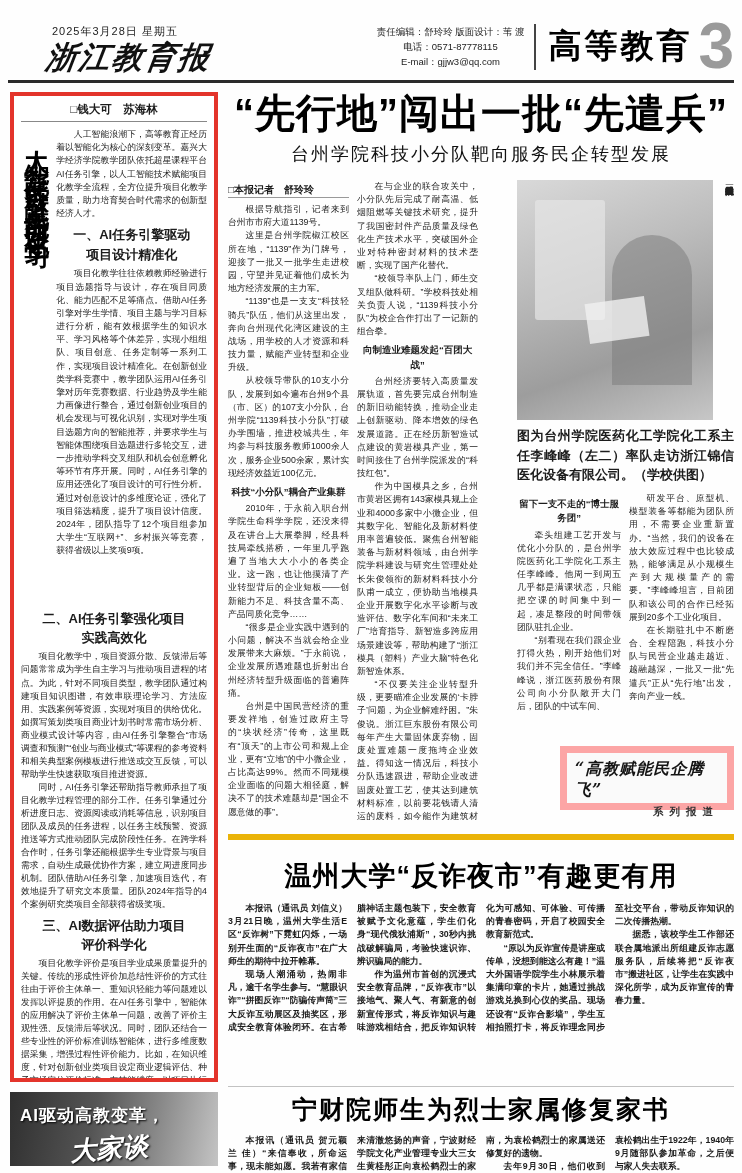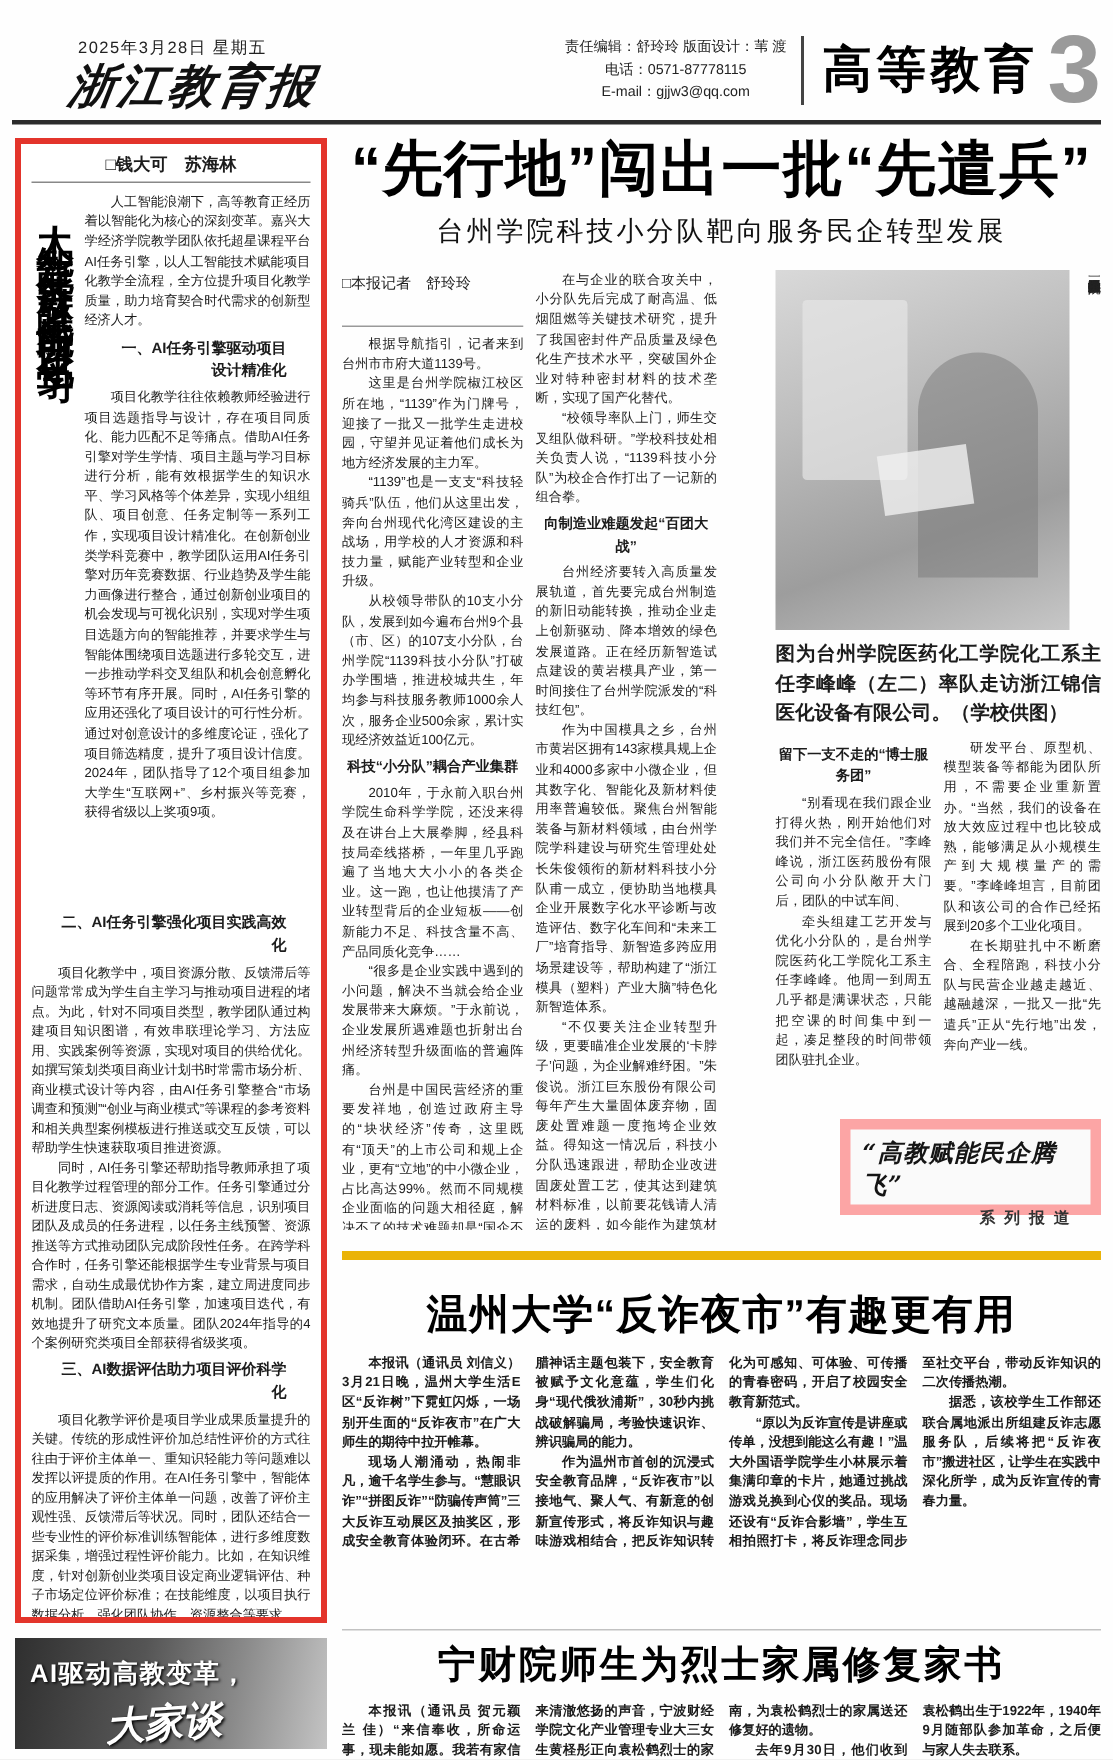--- a/index.html
+++ b/index.html
@@ -20,37 +20,37 @@
            box-sizing:border-box;padding:6px 7px;overflow:hidden;background:#fff;}
   .lb-byline{text-align:center;font-weight:bold;font-size:11.5px;border-bottom:1px solid #888;
              padding-bottom:4px;margin-bottom:6px;}
   .lb-flex{display:flex;}
   .v-title{writing-mode:vertical-rl;text-orientation:upright;font-family:"DejaVu Serif",serif;
            font-weight:bold;font-size:25px;line-height:1.25;letter-spacing:7px;height:470px;
            margin:2px 4px 0 0;color:#000;flex:0 0 auto;}
   .lb-narrow{flex:1;font-size:8.8px;line-height:1.5;text-align:justify;overflow:hidden;}
   .lb-full{font-size:8.8px;line-height:1.48;text-align:justify;margin-top:4px;overflow:hidden;}
   .leftbox p{margin:0;text-indent:2em;}
-  .leftbox h4{margin:5px 16px 3px;font-size:10px;text-align:right;text-indent:0;}
+  .leftbox h4{margin:5px 16px 3px;font-size:13px;text-align:center;text-indent:0;}
   
   .ad{position:absolute;left:10px;top:1092px;width:208px;height:74px;
       background:linear-gradient(100deg,#2f2f2f 0%,#555 40%,#8a8a8a 70%,#c4c4c4 100%);
       overflow:hidden;}
   .ad-l1{margin:12px 0 0 10px;color:#fff;font-weight:900;font-size:17px;letter-spacing:1px;
          text-shadow:1px 1px 2px #000;}
   .ad-l2{margin:2px 0 0 60px;color:#fff;font-size:26px;font-weight:bold;font-style:italic;
          font-family:"DejaVu Serif",serif;transform:rotate(-4deg);text-shadow:1px 1px 2px #000;}
   
   .main{position:absolute;left:228px;top:92px;width:506px;height:728px;}
   .m-headline{position:absolute;top:0;left:0;width:100%;text-align:center;font-size:40px;
               font-weight:900;letter-spacing:1px;line-height:1.05;color:#000;}
   .m-subtitle{position:absolute;top:50px;left:0;width:100%;text-align:center;font-size:18px;
               letter-spacing:2px;color:#111;}
   .m-body{position:absolute;top:88px;left:0;width:506px;height:640px;overflow:hidden;}
-  .m-byline{font-weight:normal;font-size:10px;border-bottom:1px solid #999;padding:2px 0 20px;margin-bottom:5px;}
+  .m-byline{font-weight:bold;font-size:10px;border-bottom:1px solid #999;padding:2px 0 0;margin-bottom:5px;}
   .mcol{position:absolute;font-size:8.8px;line-height:1.5;text-align:justify;overflow:hidden;}
   .mcol p{margin:0;text-indent:2em;}
   .mcol h4{margin:5px 0 3px;font-size:9.5px;text-align:center;text-indent:0;}
   .mcol1{left:0;top:0;width:121px;height:640px;}
   .mcol2{left:129px;top:0;width:121px;height:640px;}
   .photo{position:absolute;left:289px;top:0;width:196px;height:240px;
          background:linear-gradient(160deg,#d9d9d9 0%,#bdbdbd 35%,#9d9d9d 70%,#c7c7c7 100%);}
   .photo .ph1{position:absolute;left:18px;top:20px;width:70px;height:120px;background:#e6e6e6;opacity:.7;border-radius:3px;}
   .photo .ph2{position:absolute;left:95px;top:55px;width:80px;height:150px;background:#7d7d7d;opacity:.55;border-radius:40px 40px 0 0;}
   .photo .ph3{position:absolute;left:70px;top:120px;width:60px;height:40px;background:#f0f0f0;opacity:.8;transform:rotate(-8deg);}
@@ -147,22 +147,22 @@
         </div>
       <div class="photo">
         <div class="ph1"></div>
         <div class="ph2"></div>
         <div class="ph3"></div>
       </div>
       <div class="p-strip">图为台州学院科技小分队队员在企业生产一线开展技术服务</div>
       <div class="p-cap">图为台州学院医药化工学院化工系主任李峰峰（左二）率队走访浙江锦信医化设备有限公司。（学校供图）</div>
       <div class="mcol mcol3">
           <h4>留下一支不走的“博士服务团”</h4>
+          <p>牵头组建工艺开发与优化小分队的，是台州学院医药化工学院化工系主任李峰峰。他周一到周五几乎都是满课状态，只能把空课的时间集中到一起，凑足整段的时间带领团队驻扎企业。</p>
           <p>“别看现在我们跟企业打得火热，刚开始他们对我们并不完全信任。”李峰峰说，浙江医药股份有限公司向小分队敞开大门后，团队的中试车间、</p>
-          <p>牵头组建工艺开发与优化小分队的，是台州学院医药化工学院化工系主任李峰峰。他周一到周五几乎都是满课状态，只能把空课的时间集中到一起，凑足整段的时间带领团队驻扎企业。</p>
         </div>
       <div class="mcol mcol4">
           <p>研发平台、原型机、模型装备等都能为团队所用，不需要企业重新置办。“当然，我们的设备在放大效应过程中也比较成熟，能够满足从小规模生产到大规模量产的需要。”李峰峰坦言，目前团队和该公司的合作已经拓展到20多个工业化项目。</p>
           <p>在长期驻扎中不断磨合、全程陪跑，科技小分队与民营企业越走越近、越融越深，一批又一批“先遣兵”正从“先行地”出发，奔向产业一线。</p>
         </div>
       <div class="series">
         <div class="s1">“高教赋能民企腾飞”</div>
         <div class="s2">系列报道</div>
       </div>
     </div>

